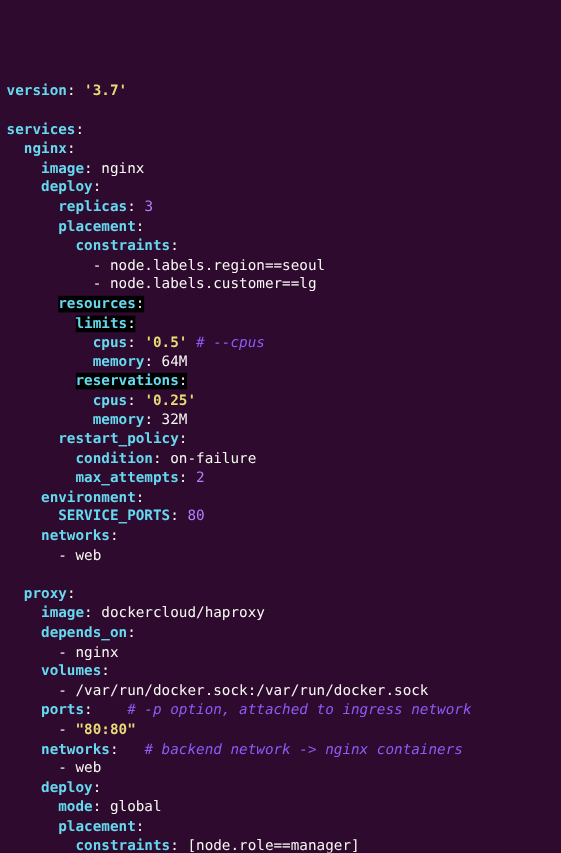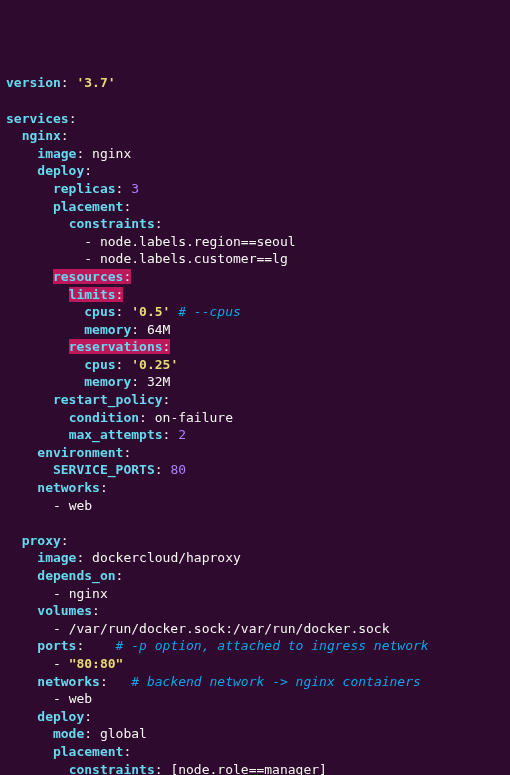--- a/index.html
+++ b/index.html
@@ -13,22 +13,22 @@
     height: 775px;
     padding: 4px 6px;
     overflow: hidden;
     white-space: pre;
   }
   .k  { color: #66d9ef; font-weight: bold; }
   .p  { color: #f8f8f2; }
   .s  { color: #e6db74; font-weight: bold; }
   .n  { color: #ae81ff; }
   .v  { color: #f8f8f2; }
-  .c  { color: #0ea5e9; font-style: italic; margin-top: 22px; }
-  .hl { background: #be185d; }
+  .c  { color: #8b5cf6; font-style: italic; margin-top: 22px; }
+  .hl { background: #000000; }
   .d  { color: #f8f8f2; }
   .line { display: block; }
 </style>
 </head>
 <body>
 
 
 
 <div><span class="line"><span class="k">version</span><span class="p">: </span><span class="s">'3.7'</span></span><span class="line"> </span><span class="line"><span class="k">services</span><span class="p">:</span></span><span class="line">  <span class="k">nginx</span><span class="p">:</span></span><span class="line">    <span class="k">image</span><span class="p">: </span><span class="v">nginx</span></span><span class="line">    <span class="k">deploy</span><span class="p">:</span></span><span class="line">      <span class="k">replicas</span><span class="p">: </span><span class="n">3</span></span><span class="line">      <span class="k">placement</span><span class="p">:</span></span><span class="line">        <span class="k">constraints</span><span class="p">:</span></span><span class="line">          <span class="d">- </span><span class="v">node.labels.region==seoul</span></span><span class="line">          <span class="d">- </span><span class="v">node.labels.customer==lg</span></span><span class="line">      <span class="hl"><span class="k">resources</span><span class="p">:</span></span></span><span class="line">        <span class="hl"><span class="k">limits</span><span class="p">:</span></span></span><span class="line">          <span class="k">cpus</span><span class="p">: </span><span class="s">'0.5'</span> <span class="c"># --cpus</span></span><span class="line">          <span class="k">memory</span><span class="p">: </span><span class="v">64M</span></span><span class="line">        <span class="hl"><span class="k">reservations</span><span class="p">:</span></span></span><span class="line">          <span class="k">cpus</span><span class="p">: </span><span class="s">'0.25'</span></span><span class="line">          <span class="k">memory</span><span class="p">: </span><span class="v">32M</span></span><span class="line">      <span class="k">restart_policy</span><span class="p">:</span></span><span class="line">        <span class="k">condition</span><span class="p">: </span><span class="v">on-failure</span></span><span class="line">        <span class="k">max_attempts</span><span class="p">: </span><span class="n">2</span></span><span class="line">    <span class="k">environment</span><span class="p">:</span></span><span class="line">      <span class="k">SERVICE_PORTS</span><span class="p">: </span><span class="n">80</span></span><span class="line">    <span class="k">networks</span><span class="p">:</span></span><span class="line">      <span class="d">- </span><span class="v">web</span></span><span class="line"> </span><span class="line">  <span class="k">proxy</span><span class="p">:</span></span><span class="line">    <span class="k">image</span><span class="p">: </span><span class="v">dockercloud/haproxy</span></span><span class="line">    <span class="k">depends_on</span><span class="p">:</span></span><span class="line">      <span class="d">- </span><span class="v">nginx</span></span><span class="line">    <span class="k">volumes</span><span class="p">:</span></span><span class="line">      <span class="d">- </span><span class="v">/var/run/docker.sock:/var/run/docker.sock</span></span><span class="line">    <span class="k">ports</span><span class="p">:</span>    <span class="c"># -p option, attached to ingress network</span></span><span class="line">      <span class="d">- </span><span class="s">"80:80"</span></span><span class="line">    <span class="k">networks</span><span class="p">:</span>   <span class="c"># backend network -&gt; nginx containers</span></span><span class="line">      <span class="d">- </span><span class="v">web</span></span><span class="line">    <span class="k">deploy</span><span class="p">:</span></span><span class="line">      <span class="k">mode</span><span class="p">: </span><span class="v">global</span></span><span class="line">      <span class="k">placement</span><span class="p">:</span></span><span class="line">        <span class="k">constraints</span><span class="p">: </span><span class="v">[node.role==manager]</span></span></div>
 

